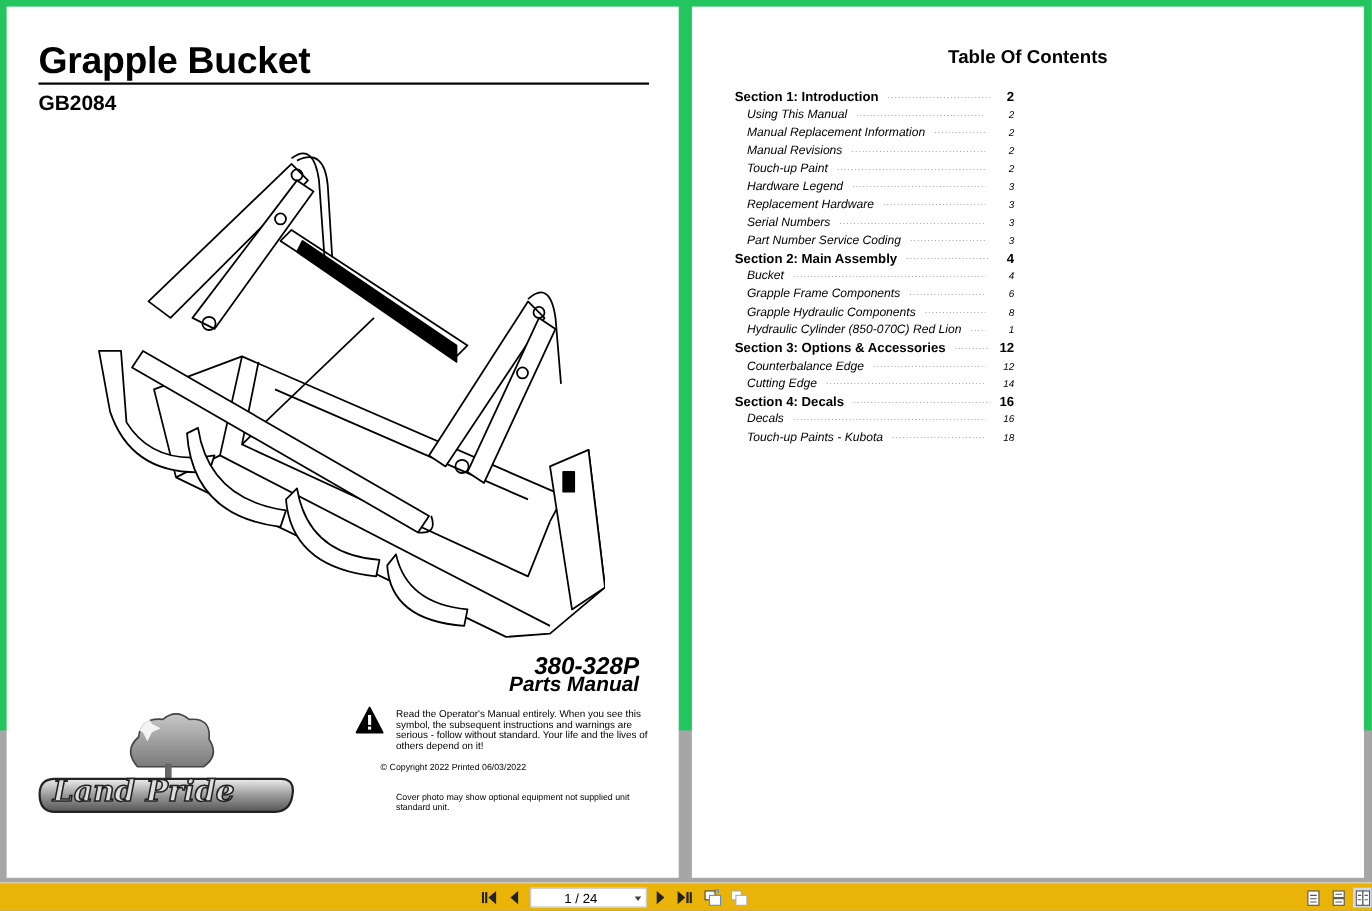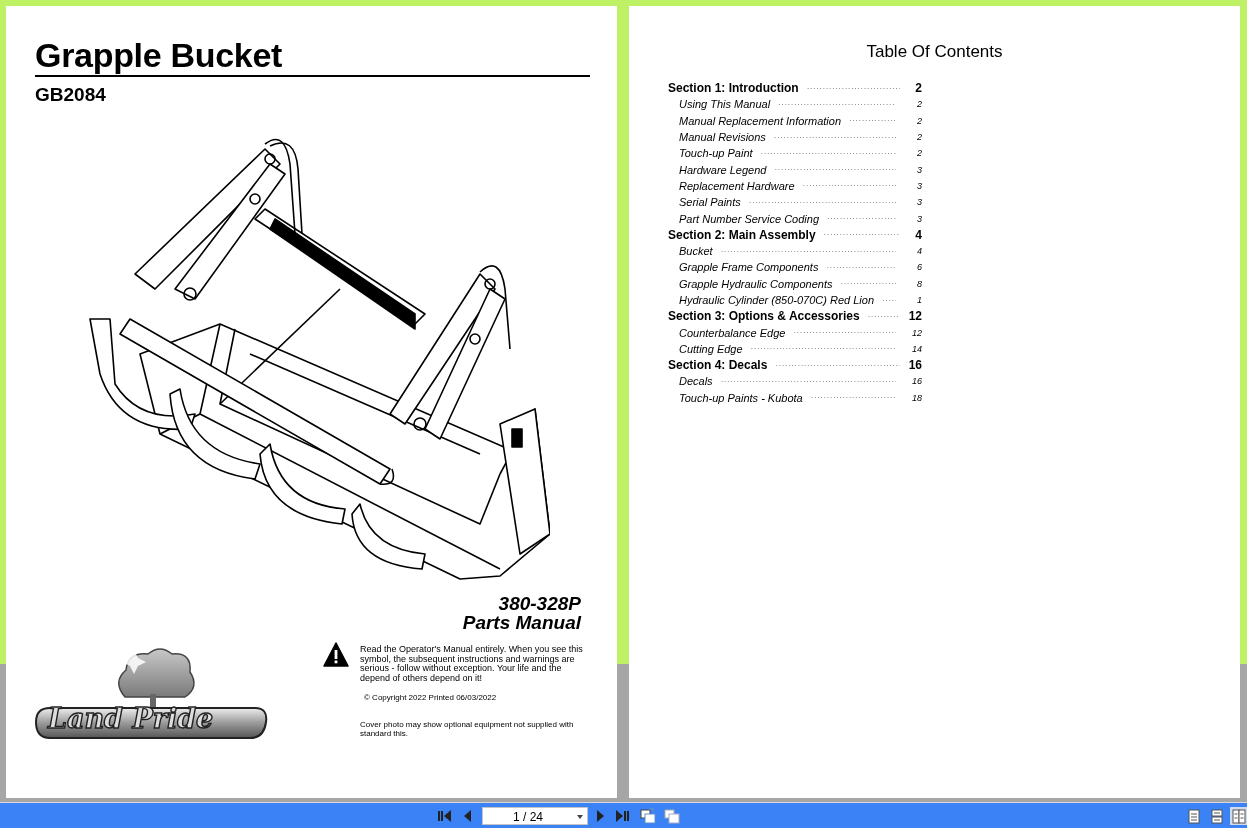--- a/index.html
+++ b/index.html
@@ -1,51 +1,51 @@
 <!DOCTYPE html>
 <html><head>
 <meta charset="utf-8">
 <style>
   * { box-sizing: border-box; margin: 0; padding: 0; }
   html, body { width: 1247px; height: 828px; overflow: hidden; background: #a6a6a6; }
   body { position: relative; font-family: "Liberation Sans", sans-serif; }
 
-  .viewer { position: absolute; left: 0; top: 0; width: 1247px; height: 664px; background: #bef264; }
+  .viewer { position: absolute; left: 0; top: 0; width: 1247px; height: 664px; background: #22c55e; }
   .page { position: absolute; background: #ffffff; top: 6px; height: 792px; }
   .page-left { left: 6px; width: 611px; }
   .page-right { left: 629px; width: 611px; }
 
   .title { position: absolute; left: 29px; top: 30px; font-size: 34px; font-weight: bold; color: #000; letter-spacing: -0.3px; }
   .title-rule { position: absolute; left: 29px; top: 69px; width: 555px; height: 2px; background: #000; }
   .model { position: absolute; left: 29px; top: 78px; font-size: 19px; font-weight: bold; color: #000; text-align: right; }
 
   .drawing { position: absolute; left: 74px; top: 118px; width: 470px; height: 460px; }
 
-  .manual-no { position: absolute; right: 36px; top: 587px; font-size: 19px; font-weight: bold; font-style: italic; color: #000; text-align: right; }
+  .manual-no { position: absolute; right: 36px; top: 587px; font-size: 22px; font-weight: bold; font-style: italic; color: #000; text-align: right; }
   .manual-type { position: absolute; right: 36px; top: 606px; font-size: 19px; font-weight: bold; font-style: italic; color: #000; text-align: center; }
 
   .warn-icon { position: absolute; left: 317px; top: 636px; width: 26px; height: 26px; }
   .warn-text { position: absolute; left: 354px; top: 639px; width: 232px; font-size: 9px; line-height: 9.6px; color: #000; }
-  .copyright { position: absolute; left: 358px; top: 687px; font-size: 8px; color: #000; }
+  .copyright { position: absolute; left: 340px; top: 687px; font-size: 8px; color: #000; }
   .cover-note { position: absolute; left: 354px; top: 715px; width: 232px; font-size: 8px; line-height: 8.6px; color: #000; }
 
   .logo { position: absolute; left: 24px; top: 636px; width: 240px; height: 104px; }
 
-  .toc-title { position: absolute; left: 0; width: 611px; top: 36px; text-align: center; font-size: 17px; font-weight: normal; color: #000; }
+  .toc-title { position: absolute; left: 0; width: 611px; top: 36px; text-align: center; font-size: 17px; font-weight: bold; color: #000; }
   .toc { position: absolute; left: 39px; top: 74px; width: 254px; }
   .toc-row { display: flex; align-items: center; height: 16.3px; white-space: nowrap; }
   .toc-row.section { font-size: 12px; font-weight: bold; }
   .toc-row.sub { font-size: 11px; font-style: italic; padding-left: 11px; }
   .toc-row .lbl { flex: 0 0 auto; color: #000; }
   .toc-row .dots { flex: 1 1 auto; overflow: hidden; margin: 0 8px; color: #777; font-size: 8px; font-style: normal; font-weight: normal; letter-spacing: 0.5px; }
   .toc-row.sub .dots { margin-right: 14px; }
   .toc-row .pg { flex: 0 0 auto; width: 14px; text-align: right; color: #000; }
   .toc-row.sub .pg { font-size: 9px; width: 12px; }
 
-  .toolbar { position: absolute; left: 0; top: 802px; width: 1247px; height: 26px; background: #3b82f6; border-top: 1px solid #d8d8d8; }
+  .toolbar { position: absolute; left: 0; top: 802px; width: 1247px; height: 26px; background: #eab308; border-top: 1px solid #d8d8d8; }
   .tb-btn { position: absolute; top: 5px; width: 16px; height: 16px; display: flex; align-items: center; justify-content: center; cursor: pointer; }
   .page-box { position: absolute; left: 482px; top: 4px; width: 106px; height: 18px; background: #fff; border: 1px solid #c4c4c4; font-size: 12px; color: #000; }
   .page-box .val { position: absolute; left: 0; width: 90px; text-align: center; top: 2px; }
   .page-box .caret { position: absolute; right: 4px; top: 7px; width: 0; height: 0; border-left: 3px solid transparent; border-right: 3px solid transparent; border-top: 4px solid #444; }
 </style>
 </head>
 <body>
 
 <div class="viewer">
 
@@ -95,23 +95,23 @@
     </svg>
 
     <div class="manual-no">380-328P</div>
     <div class="manual-type">Parts Manual</div>
 
     <svg class="warn-icon" viewBox="0 0 26 26">
       <path d="M13 1 L25 24 L1 24 Z" fill="#000" stroke="#000" stroke-width="1.5" stroke-linejoin="round"></path>
       <rect x="11.6" y="8" width="2.8" height="9" fill="#fff"></rect>
       <rect x="11.6" y="18.5" width="2.8" height="2.8" fill="#fff"></rect>
     </svg>
-    <div class="warn-text">Read the Operator's Manual entirely. When you see this symbol, the subsequent instructions and warnings are serious - follow without exception. Your life and the depend of others depend on it!</div>
+    <div class="warn-text">Read the Operator's Manual entirely. When you see this symbol, the subsequent instructions and warnings are serious - follow without standard. Your life and the lives of others depend on it!</div>
     <div class="copyright">© Copyright 2022 Printed 06/03/2022</div>
-    <div class="cover-note">Cover photo may show optional equipment not supplied with standard this.</div>
+    <div class="cover-note">Cover photo may show optional equipment not supplied unit standard unit.</div>
 
     <svg class="logo" viewBox="0 0 240 104">
       <defs>
         <linearGradient id="tree" x1="0" y1="0" x2="0" y2="1">
           <stop offset="0" stop-color="#c8c8c8"></stop>
             <stop offset="1" stop-color="#7a7a7a"></stop>
         </linearGradient>
         <linearGradient id="band" x1="0" y1="0" x2="0" y2="1">
           <stop offset="0" stop-color="#eeeeee"></stop>
             <stop offset="0.5" stop-color="#9a9a9a"></stop>
@@ -158,21 +158,21 @@
           <span class="lbl">Hardware Legend</span>
           <span class="dots">·······························································</span>
           <span class="pg">3</span>
         </div>
       <div class="toc-row sub">
           <span class="lbl">Replacement Hardware</span>
           <span class="dots">·······························································</span>
           <span class="pg">3</span>
         </div>
       <div class="toc-row sub">
-          <span class="lbl">Serial Paints</span>
+          <span class="lbl">Serial Numbers</span>
           <span class="dots">·······························································</span>
           <span class="pg">3</span>
         </div>
       <div class="toc-row sub">
           <span class="lbl">Part Number Service Coding</span>
           <span class="dots">·······························································</span>
           <span class="pg">3</span>
         </div>
       <div class="toc-row section">
           <span class="lbl">Section 2: Main Assembly</span>

